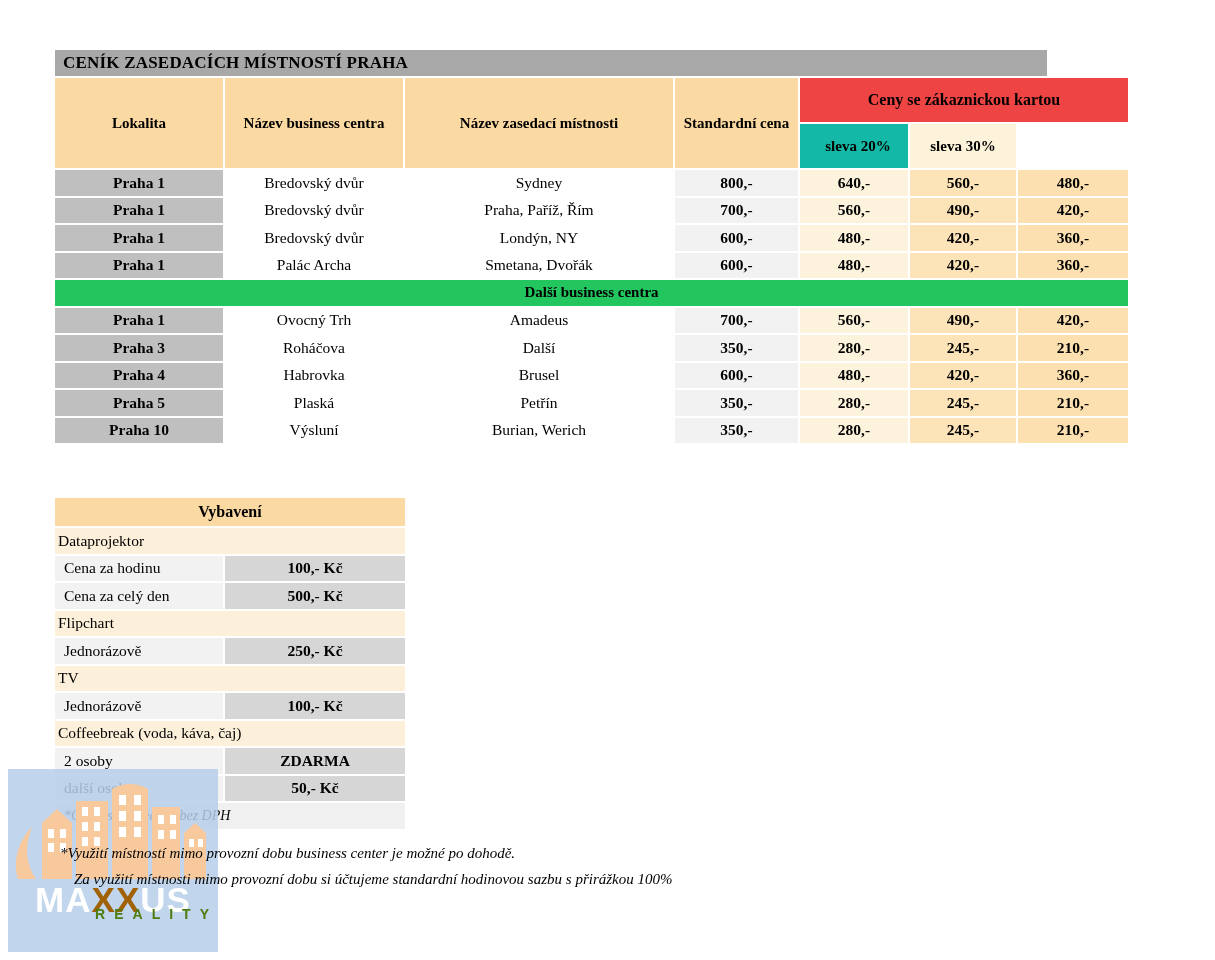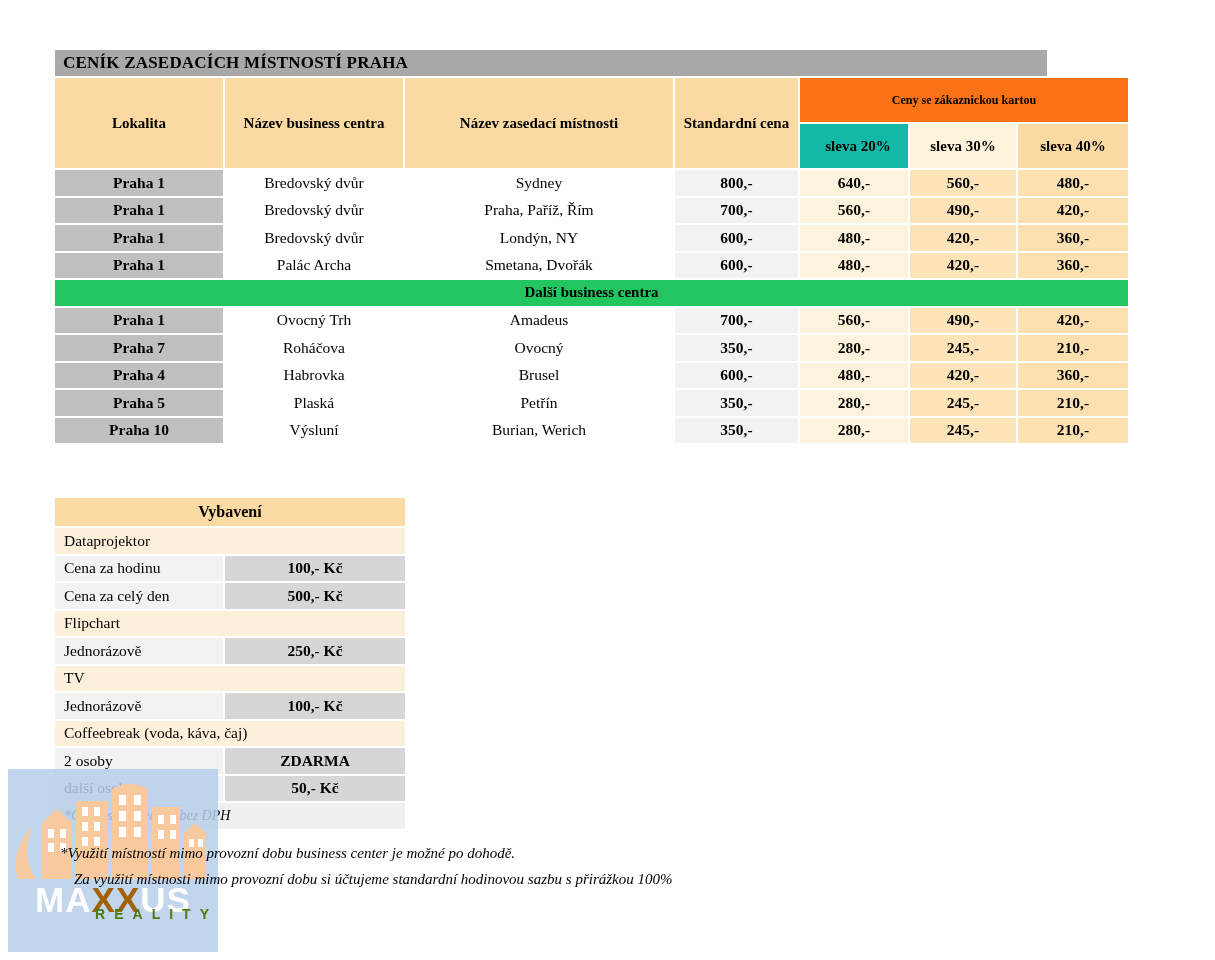--- a/index.html
+++ b/index.html
@@ -15,21 +15,21 @@
                letter-spacing:.2px; }
 
   .grid7 { display:grid;
            grid-template-columns:168px 178px 268px 123px 108px 106px 110px;
            column-gap:2px; row-gap:2px; }
 
   #head-grid { margin-top:2px; grid-template-rows:44px 44px; }
   .hcell { display:flex; align-items:center; justify-content:center; text-align:center;
            font-weight:bold; font-size:15px; }
   .h-orange { background:#fbd9a2; grid-row:1/3; line-height:1.25; }
-  .h-group  { background:#f97316; grid-column:5/8; grid-row:1; font-size:12px; }
+  .h-group  { background:#ef4444; grid-column:5/8; grid-row:1; font-size:16px; }
   .h-d20 { background:#14b8a6; grid-row:2;padding-left:8px; }
   .h-d30 { background:#fdf2da; grid-row:2; }
   .h-d40 { background:#fbd9a2; grid-row:2; }
 
   #data-grid { margin-top:2px; grid-auto-rows:25.5px; }
   .cell { display:flex; align-items:center; justify-content:center; text-align:center;
           font-size:15.5px; white-space:nowrap; }
   .c-loc { background:#bfbfbf; font-weight:bold; }
   .c-txt { background:#ffffff; font-weight:normal; }
   .c-std { background:#f2f2f2; font-weight:bold; }
@@ -38,21 +38,21 @@
   .c-d40 { background:#fce0b0; font-weight:bold; }
   .divider { grid-column:1/-1; background:#22c55e; font-weight:bold; font-size:15px;
              display:flex; align-items:center; justify-content:center;text-align:right; }
 
   
   #equip-table { left:55px; top:470px; width:350px; z-index:0; }
   .grid2 { display:grid; grid-template-columns:168px 180px; column-gap:2px; row-gap:2px; }
   .eq-header { grid-column:1/-1; height:28px; background:#fbd9a2; font-weight:bold;
                font-size:16px; display:flex; align-items:center; justify-content:center;margin-top:28px; }
   .eq-cat { grid-column:1/-1; height:25.5px; background:#fdf0da; font-size:15.5px;
-            display:flex; align-items:center; padding-left:9px; }
+            display:flex; align-items:center; padding-left:3px; }
   .eq-label { height:25.5px; background:#f2f2f2; font-size:15.5px;
               display:flex; align-items:center; padding-left:9px; }
   .eq-value { height:25.5px; background:#d6d6d6; font-weight:bold; font-size:15.5px;
               display:flex; align-items:center; justify-content:center; }
   .eq-foot { grid-column:1/-1; height:25.5px; background:#f0f0f0; font-style:italic;
              font-size:14px; display:flex; align-items:center; padding-left:9px; }
 
   
   .note { position:absolute; font-style:italic; font-size:15px; z-index:2; white-space:nowrap; }
   #note-1 { left:60px; top:845px; }
@@ -78,21 +78,20 @@
   <div class="title-bar">CENÍK ZASEDACÍCH MÍSTNOSTÍ PRAHA</div>
 
   <div class="grid7" id="head-grid">
     <div class="hcell h-orange">Lokalita</div>
     <div class="hcell h-orange">Název business centra</div>
     <div class="hcell h-orange">Název zasedací místnosti</div>
     <div class="hcell h-orange">Standardní cena</div>
     <div class="hcell h-group">Ceny se zákaznickou kartou</div>
     <div class="hcell h-d20">sleva 20%</div>
     <div class="hcell h-d30">sleva 30%</div>
-    <div class="hcell h-d40">sleva 40%</div>
   </div>
 
   <div class="grid7" id="data-grid">
 
     <div class="cell c-loc">Praha 1</div>
     <div class="cell c-txt">Bredovský dvůr</div>
     <div class="cell c-txt">Sydney</div>
     <div class="cell c-std">800,-</div>
     <div class="cell c-d20">640,-</div>
     <div class="cell c-d30">560,-</div>
@@ -125,23 +124,23 @@
     <div class="divider">Další business centra</div>
 
     <div class="cell c-loc">Praha 1</div>
     <div class="cell c-txt">Ovocný Trh</div>
     <div class="cell c-txt">Amadeus</div>
     <div class="cell c-std">700,-</div>
     <div class="cell c-d20">560,-</div>
     <div class="cell c-d30">490,-</div>
     <div class="cell c-d40">420,-</div>
 
-    <div class="cell c-loc">Praha 7</div>
+    <div class="cell c-loc">Praha 3</div>
     <div class="cell c-txt">Roháčova</div>
-    <div class="cell c-txt">Ovocný</div>
+    <div class="cell c-txt">Další</div>
     <div class="cell c-std">350,-</div>
     <div class="cell c-d20">280,-</div>
     <div class="cell c-d30">245,-</div>
     <div class="cell c-d40">210,-</div>
 
     <div class="cell c-loc">Praha 4</div>
     <div class="cell c-txt">Habrovka</div>
     <div class="cell c-txt">Brusel</div>
     <div class="cell c-std">600,-</div>
     <div class="cell c-d20">480,-</div>

